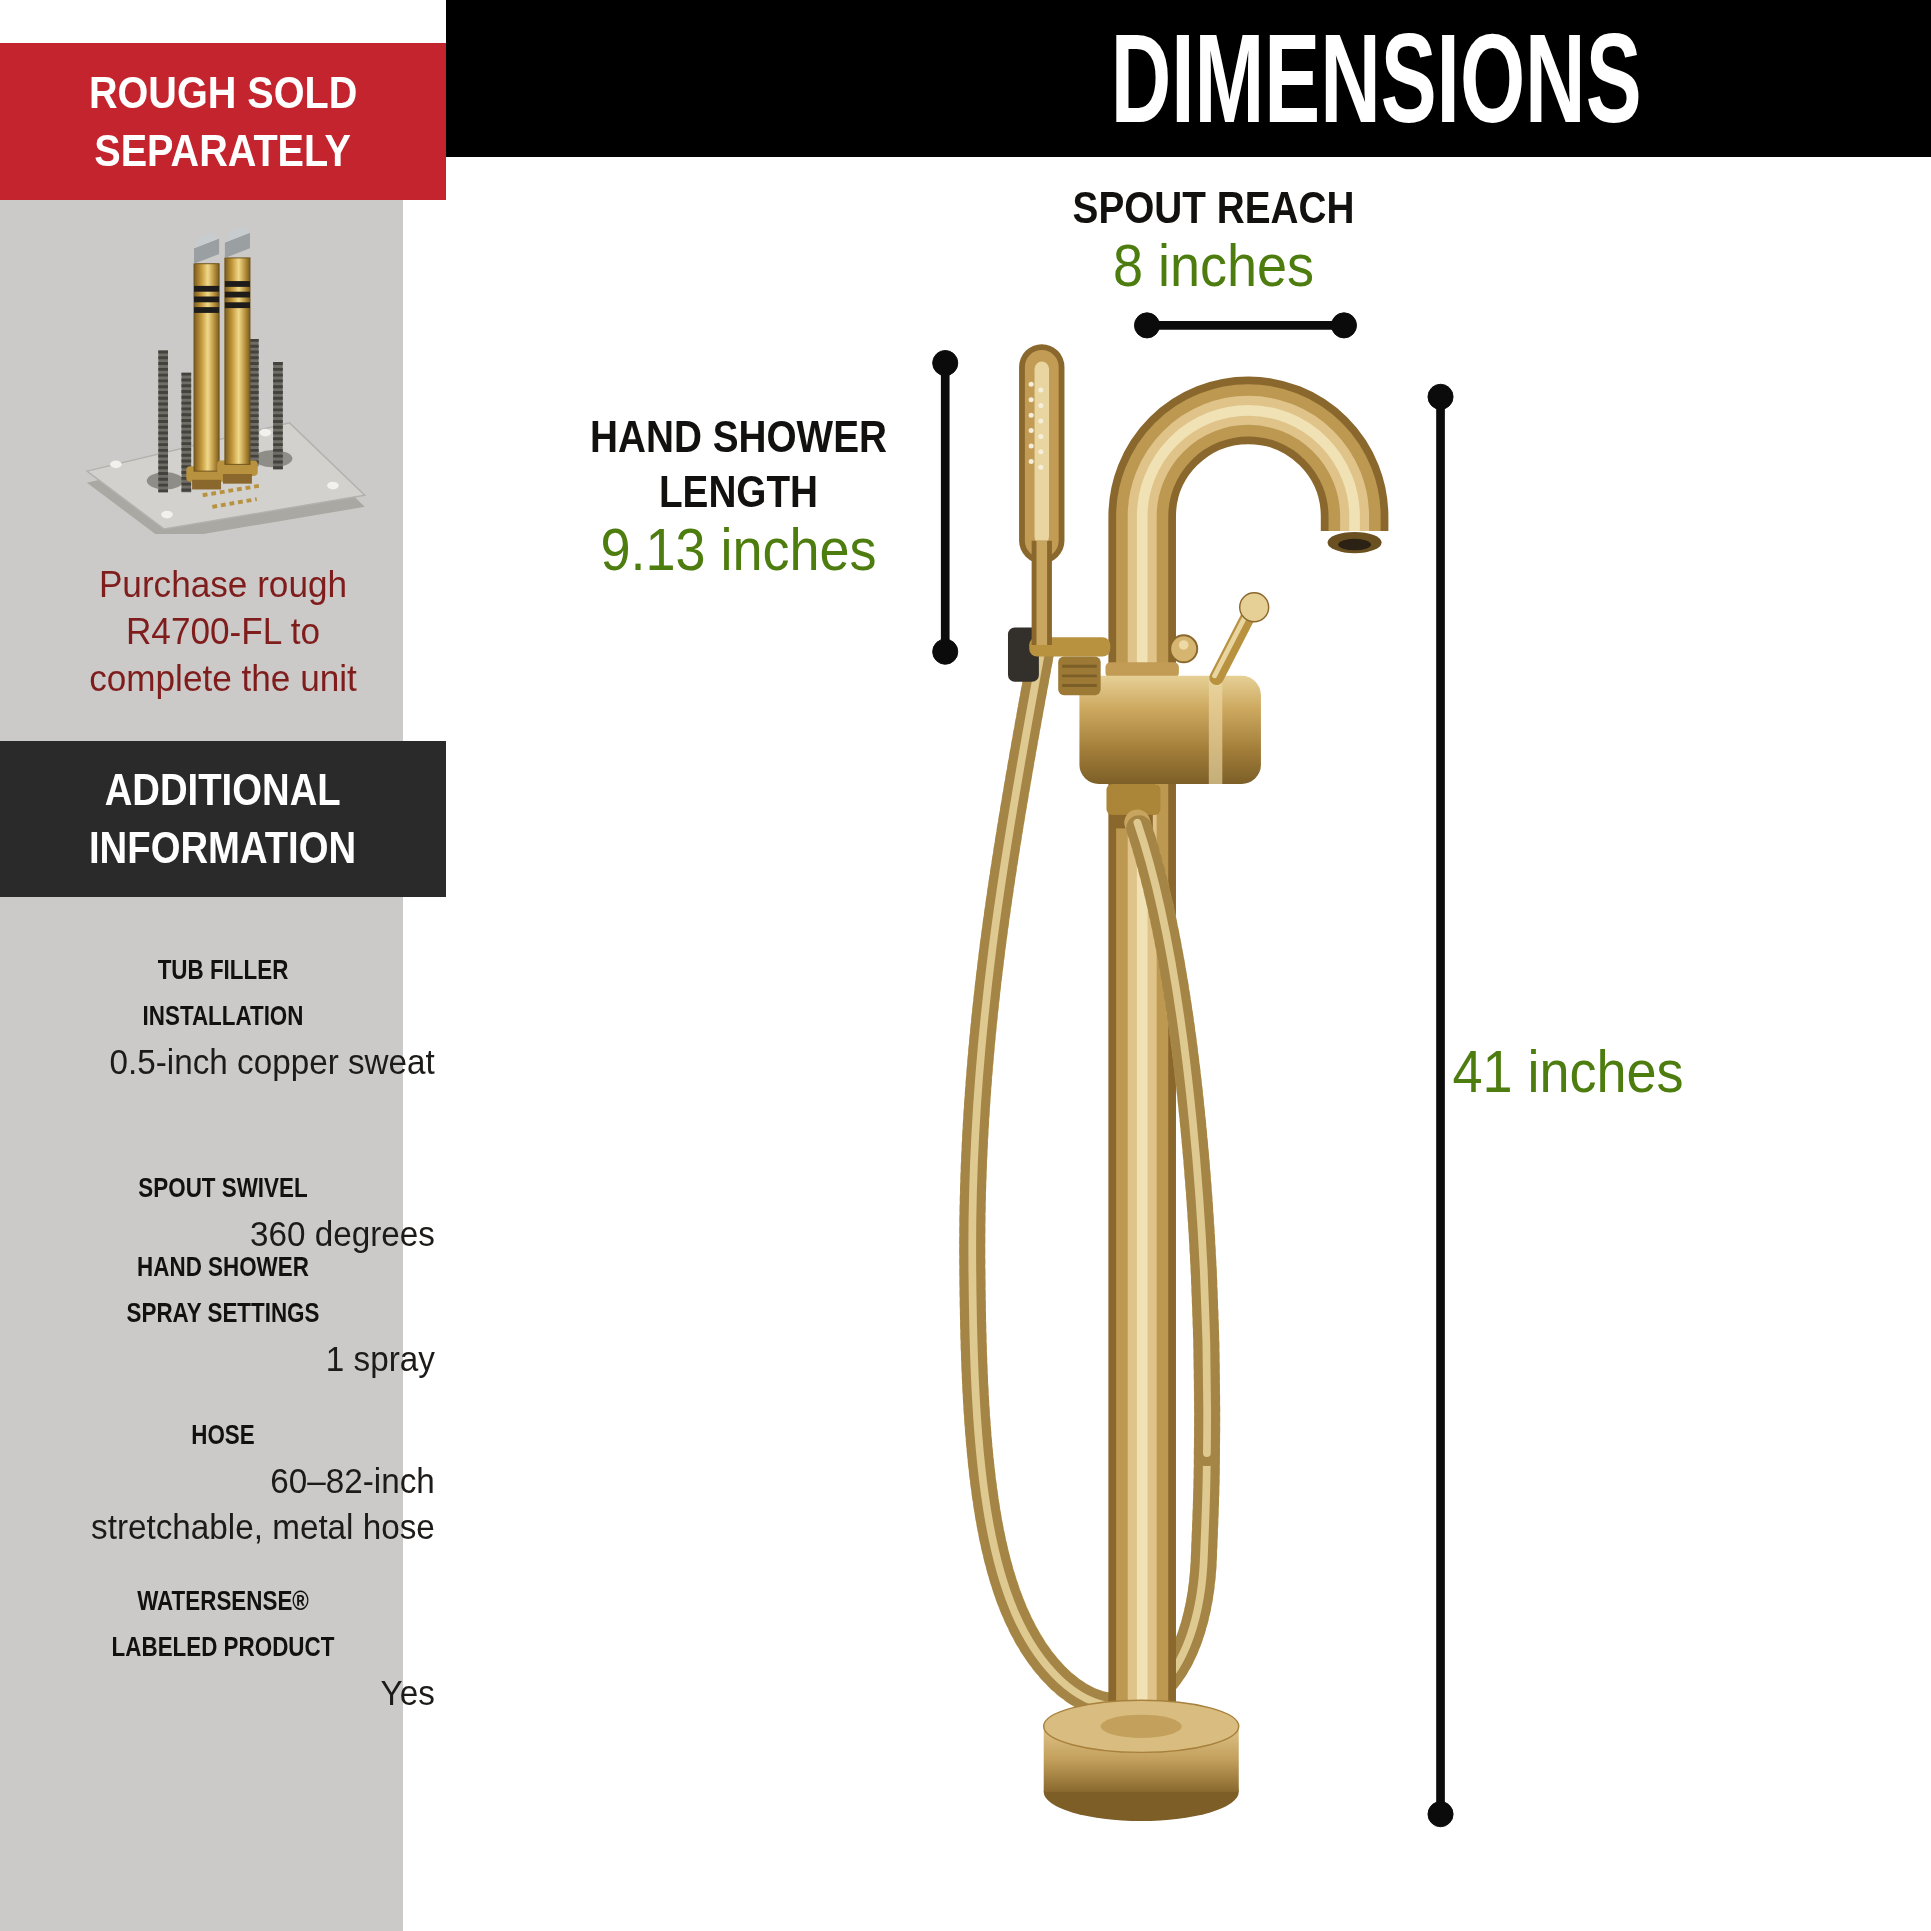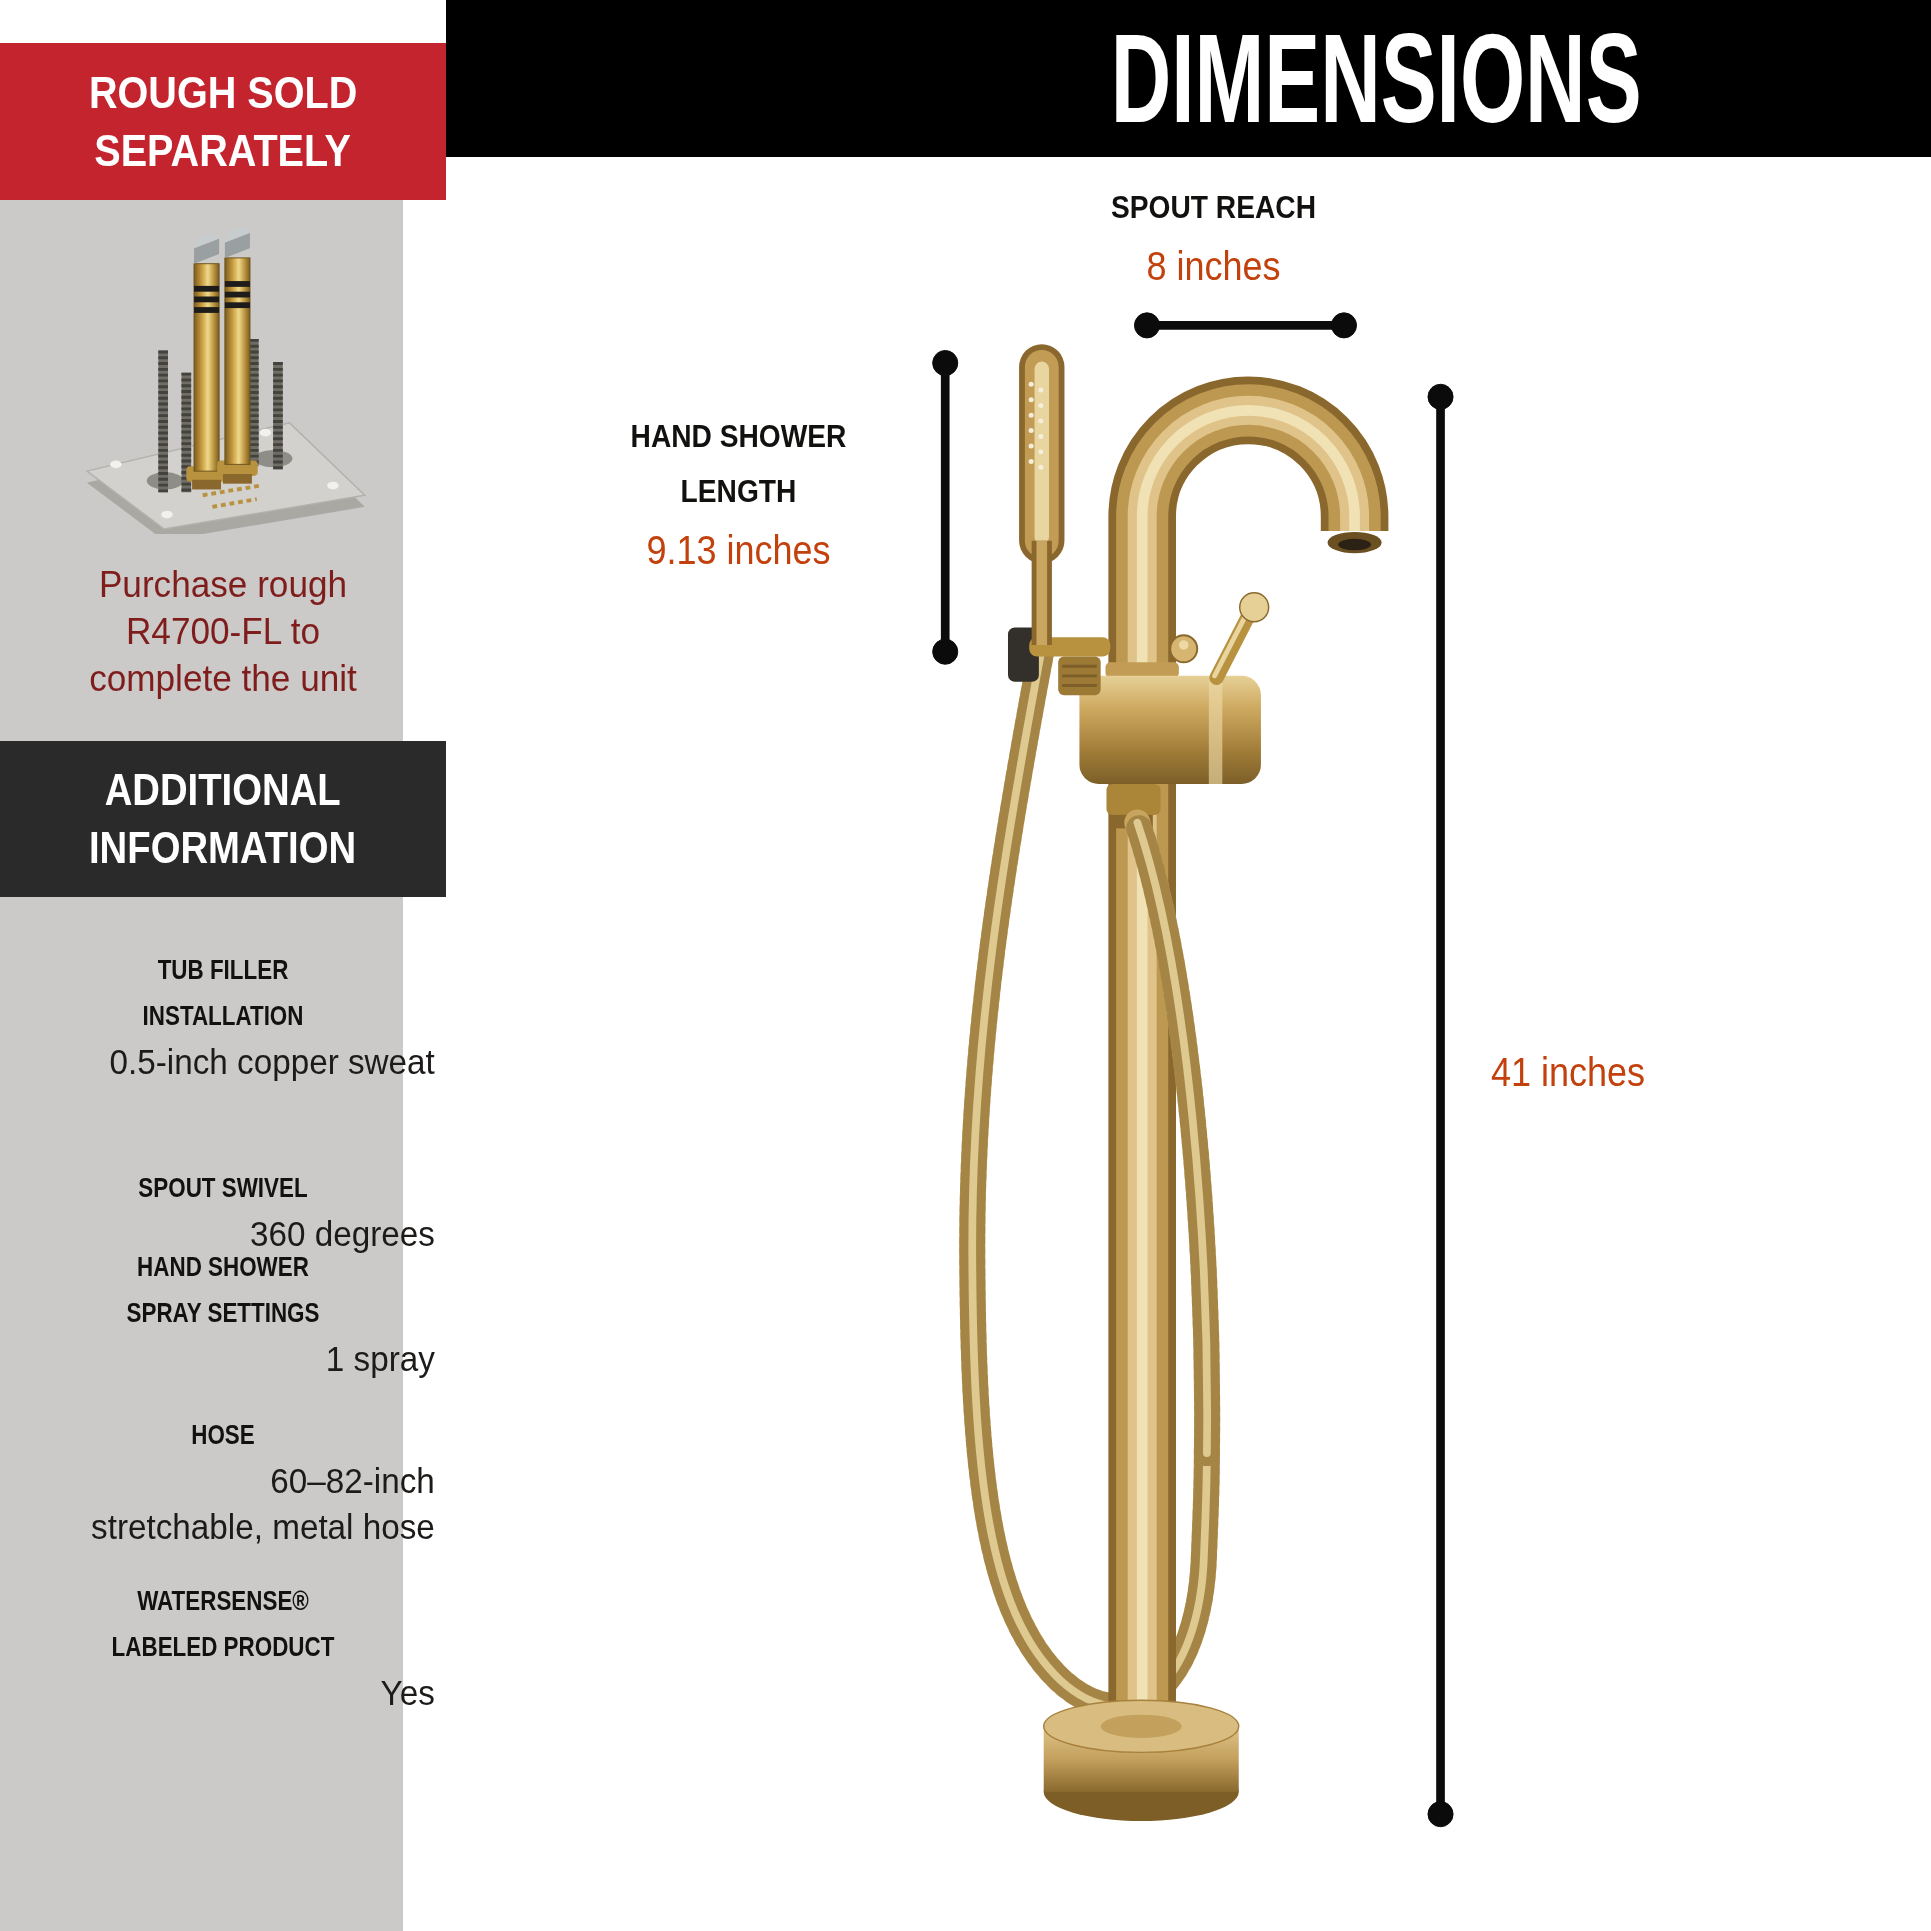--- a/index.html
+++ b/index.html
@@ -18,22 +18,22 @@
   .spec{position:absolute;left:0;width:446px;text-align:center;}
   .spec-label{font-weight:bold;font-size:28px;line-height:46px;color:#121110;}
   .spec-value{font-size:35px;line-height:46px;color:#1c1b19;text-align:right;}
   
   .cond{display:block;transform:scaleX(var(--sx,0.85));transform-origin:50% 50%;}
   
   .dim-bar{position:absolute;left:446px;top:0;width:1485px;height:157px;background:#000000;}
   .dim-title{position:absolute;left:409px;top:5.8px;width:1485px;text-align:right;
              color:#ffffff;font-weight:bold;font-size:127px;line-height:145px;}
   .dim-label-block{position:absolute;text-align:center;}
-  .dim-label{font-weight:bold;font-size:32px;line-height:55px;color:#121110;}
-  .dim-value{font-size:40px;line-height:62px;color:#c2410c;}
+  .dim-label{font-weight:bold;font-size:44px;line-height:55px;color:#121110;}
+  .dim-value{font-size:60px;line-height:62px;color:#4d7c0f;}
   .abs-svg{position:absolute;pointer-events:none;}
 </style>
 </head>
 <body>
 
 <div class="canvas">
 
   <div class="sidebar">
 
     <div class="red-box">

